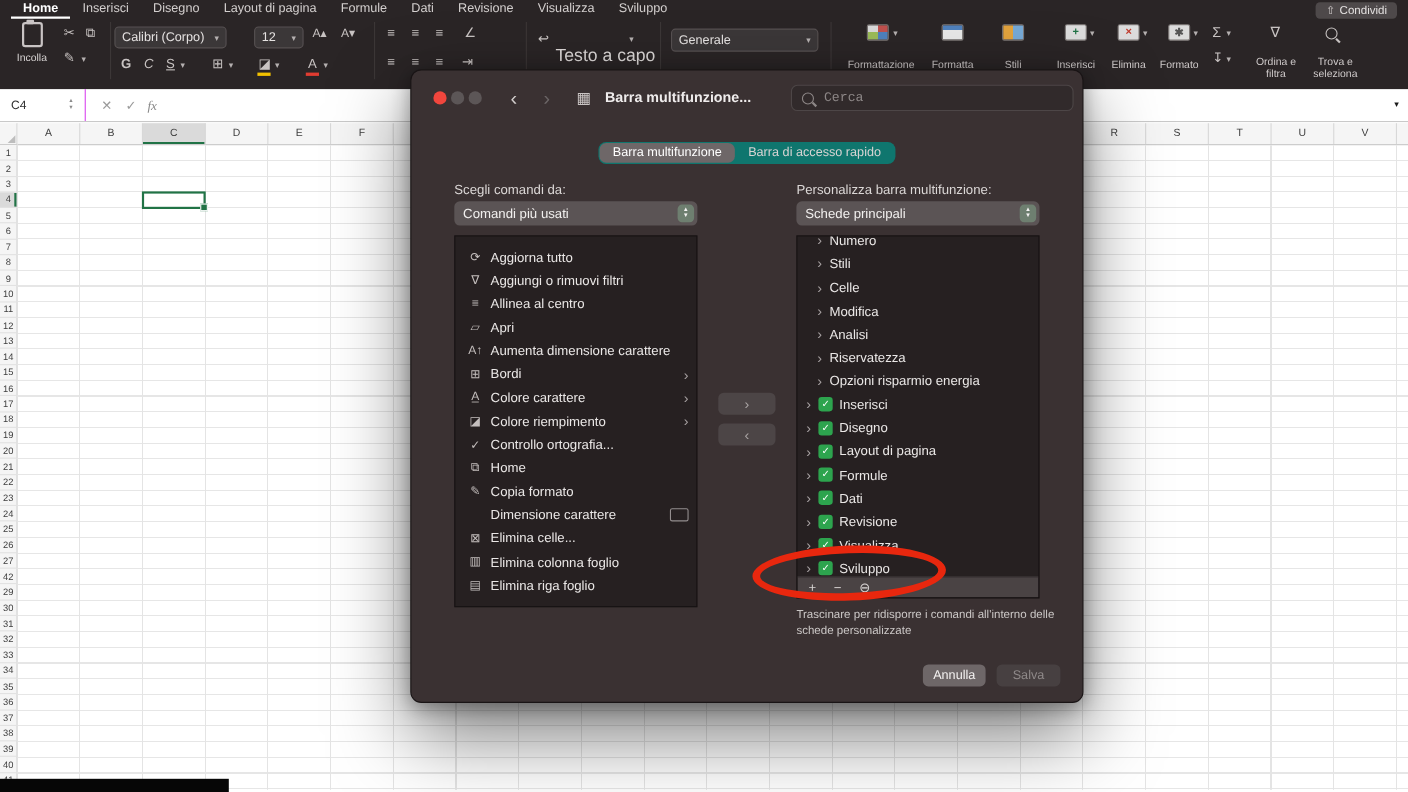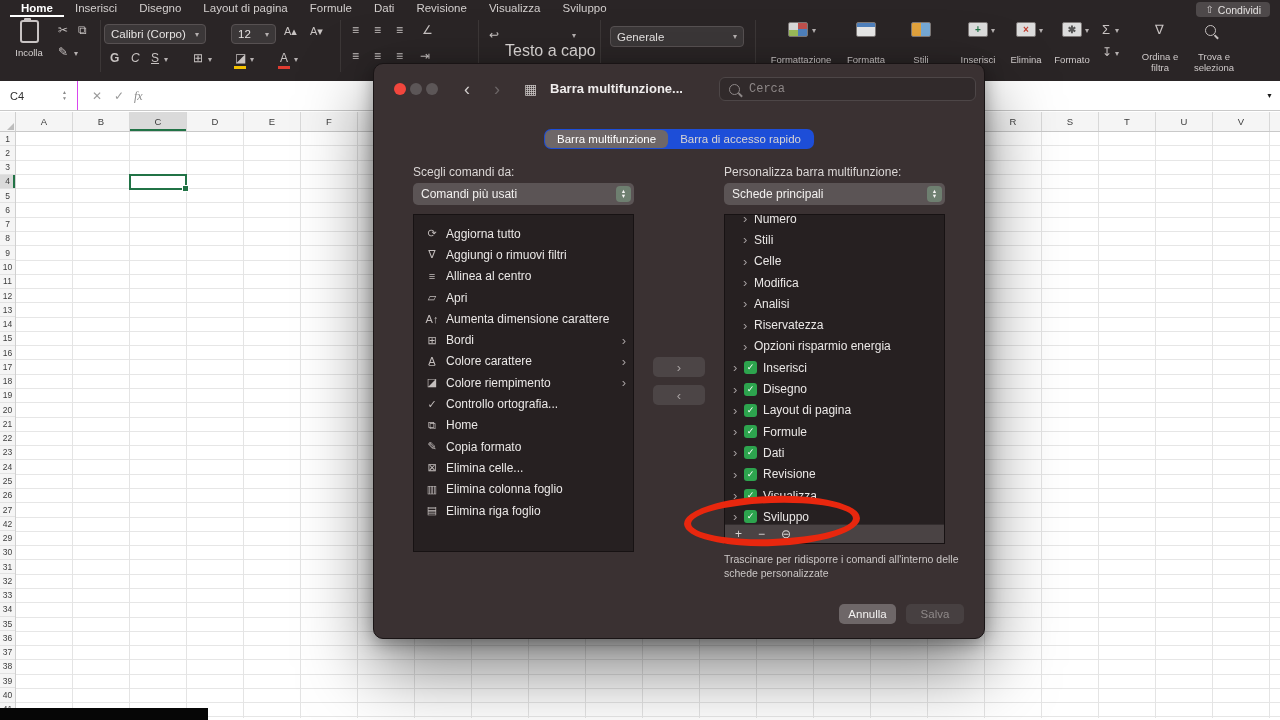--- a/index.html
+++ b/index.html
@@ -76,21 +76,21 @@
   .nav{position:absolute;font-size:18px;line-height:1;color:#d2cecd}
   .nav.dim{color:#6b6566}
   .apps{position:absolute;left:150px;top:17px;font-size:14px;color:#c9c4c3}
   .dtitle{position:absolute;left:176px;top:17px;font-size:13px;font-weight:bold;color:#efecec;white-space:nowrap}
   .dsearch{position:absolute;left:345px;top:13px;width:257px;height:24px;background:#312a2b;border:1px solid #4d4647;
     border-radius:6px;display:flex;align-items:center;gap:7px;padding:0 9px;box-sizing:border-box}
   .mag{width:9px;height:9px;border:1.5px solid #8d8787;border-radius:50%;position:relative;flex:none}
   .mag::after{content:"";position:absolute;right:-4px;bottom:-2px;width:5px;height:1.5px;background:#8d8787;transform:rotate(45deg)}
   .dsearch input{background:transparent;border:0;outline:0;color:#e8e5e4;font-size:12px;width:100%;font-family:Liberation Mono, monospace}
   .dsearch input::placeholder{color:#8d8787}
-  .seg{position:absolute;top:65px;left:50%;transform:translateX(-50%);display:flex;background:#1d4ed8;border-radius:7px;padding:1px}
+  .seg{position:absolute;top:65px;left:50%;transform:translateX(-50%);display:flex;background:#0f766e;border-radius:7px;padding:1px}
   .segtab{font-size:11.5px;padding:3px 12px;border-radius:6px;color:#d8d4d3;white-space:nowrap}
   .segtab.active{background:#6e6768;color:#fff}
   .dlabel{position:absolute;top:101px;font-size:12px;color:#dbd7d6;white-space:nowrap}
   .dd{position:absolute;top:119px;width:221px;height:22px;background:#5b5455;border-radius:5px;display:flex;align-items:center;
     padding-left:8px;box-sizing:border-box;font-size:12px;color:#f2f0ef}
   .step{margin-left:auto;margin-right:3px;width:15px;height:16px;background:#6e7f70;border-radius:4px;
     display:flex;flex-direction:column;align-items:center;justify-content:center}
   .step i{font-style:normal;font-size:5.5px;color:#f5f3f3;line-height:5px}
   .dlist{position:absolute;top:150px;width:221px;background:#262021;border:1px solid #171213;overflow:hidden;box-sizing:border-box}
   .dlist.left{left:39px;height:338px}
@@ -500,20 +500,26 @@
           <span class="clabel">Home</span>
 
         </div>
 
         <div class="cmd">
           <span class="cicon">✎</span>
           <span class="clabel">Copia formato</span>
 
         </div>
 
+        <div class="cmd">
+          <span class="cicon"></span>
+          <span class="clabel">Dimensione carattere</span>
+          <span class="cfield"></span>
+
+        </div>
 
         <div class="cmd">
           <span class="cicon">⊠</span>
           <span class="clabel">Elimina celle...</span>
 
         </div>
 
         <div class="cmd">
           <span class="cicon">▥</span>
           <span class="clabel">Elimina colonna foglio</span>

